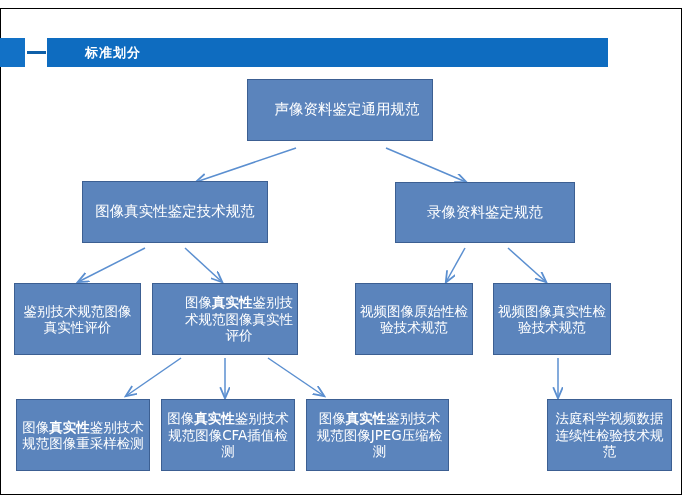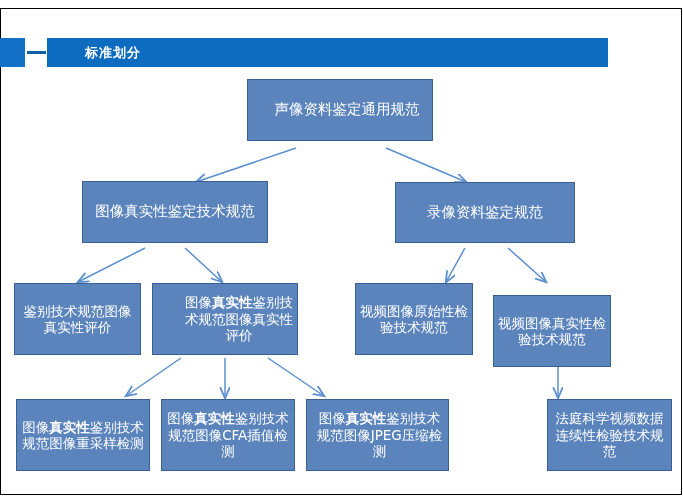--- a/index.html
+++ b/index.html
@@ -161,21 +161,21 @@
   </div>
 
   <div class="node s14" style="left:152px; top:283px; width:146px; height:72px;padding-left:32px;">
     <span class="txt"><span>图像</span><b>真实性</b><span>鉴别技术规范图像真实性评价</span></span>
   </div>
 
   <div class="node s14" style="left:355px; top:283px; width:118px; height:72px;">
     <span class="txt">视频图像原始性检验技术规范</span>
   </div>
 
-  <div class="node s14" style="left:493px; top:283px; width:118px; height:72px;margin-top:12px;">
+  <div class="node s14" style="left:493px; top:283px; width:118px; height:72px;">
     <span class="txt">视频图像真实性检验技术规范</span>
   </div>
 
   <div class="node s14" style="left:16px; top:399px; width:134px; height:72px;">
     <span class="txt"><span>图像</span><b>真实性</b><span>鉴别技术规范图像重采样检测</span></span>
   </div>
 
   <div class="node s14" style="left:161px; top:399px; width:134px; height:72px;">
     <span class="txt"><span>图像</span><b>真实性</b><span>鉴别技术规范图像CFA插值检测</span></span>
   </div>

